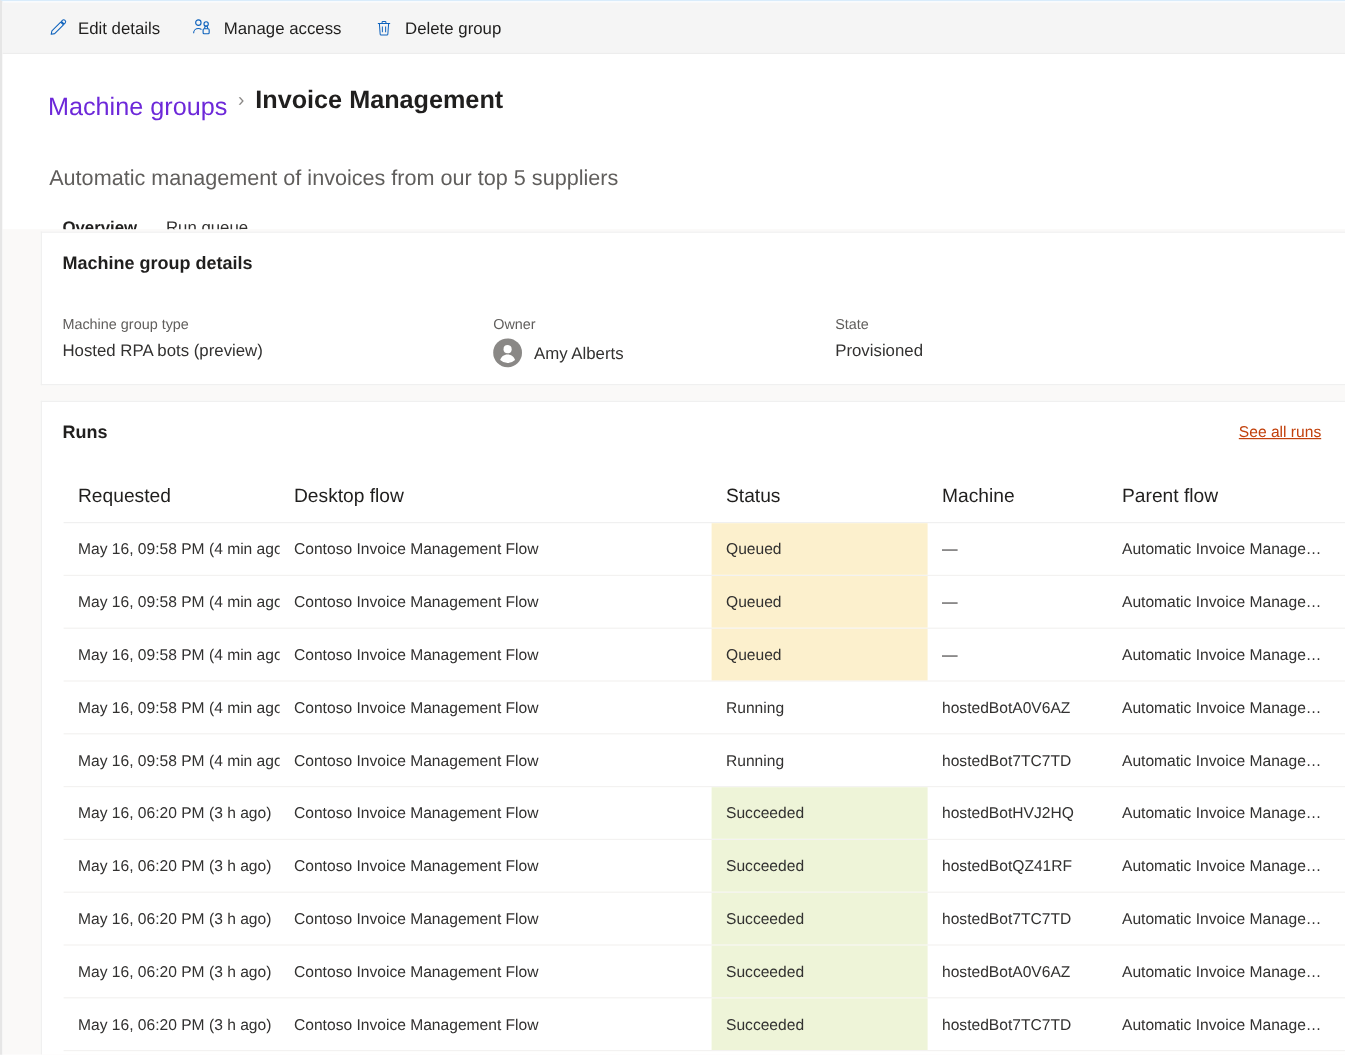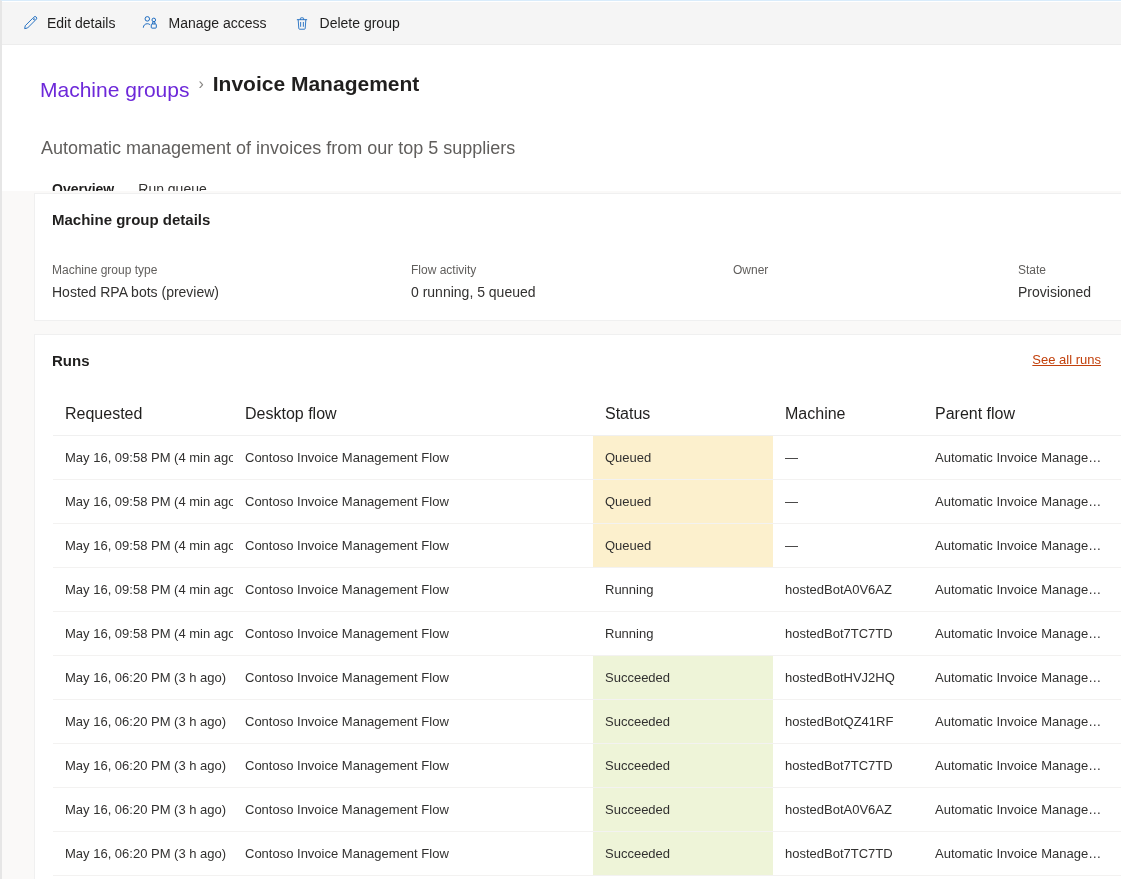--- a/index.html
+++ b/index.html
@@ -29,21 +29,21 @@
   .commandbar {
     position: absolute;
     left: 0;
     top: 1px;
     width: 1119px;
     height: 43px;
     background: #f5f5f5;
     border-bottom: 1px solid #ededed;
     display: flex;
     align-items: center;
-    padding-left: 16px;
+    padding-left: 34px;
     box-sizing: border-box;
   }
   .cmd-btn {
     display: flex;
     align-items: center;
     height: 32px;
     padding: 0 10px 0 2px;
     margin-right: 14px;
     cursor: pointer;
     background: transparent;
@@ -333,27 +333,32 @@
     <div class="card card-details">
       <div class="card-title">Machine group details</div>
 
       <div class="details-grid">
 
         <div class="detail-col c1">
           <div class="detail-label">Machine group type</div>
           <div class="detail-value">Hosted RPA bots (preview)</div>
         </div>
 
-        <div class="detail-col c2">
-          <div class="detail-label">Flow activity</div>
-          <div class="detail-value">0 running, 5 queued</div>
-        </div>
 
         <div class="detail-col c3">
           <div class="detail-label">Owner</div>
+          <div class="detail-value">
+            <span class="avatar">
+              <svg width="24" height="24" viewBox="0 0 24 24" fill="#ffffff">
+                <circle cx="12" cy="9" r="3.4"></circle>
+                <path d="M12 13.4c-3.1 0-5.6 2-6.2 4.7a9 9 0 0 0 12.4 0c-.6-2.7-3.1-4.7-6.2-4.7z"></path>
+              </svg>
+            </span>
+            <span>Amy Alberts</span>
+          </div>
         </div>
 
         <div class="detail-col c4">
           <div class="detail-label">State</div>
           <div class="detail-value">Provisioned</div>
         </div>
 
       </div>
     </div>
 

